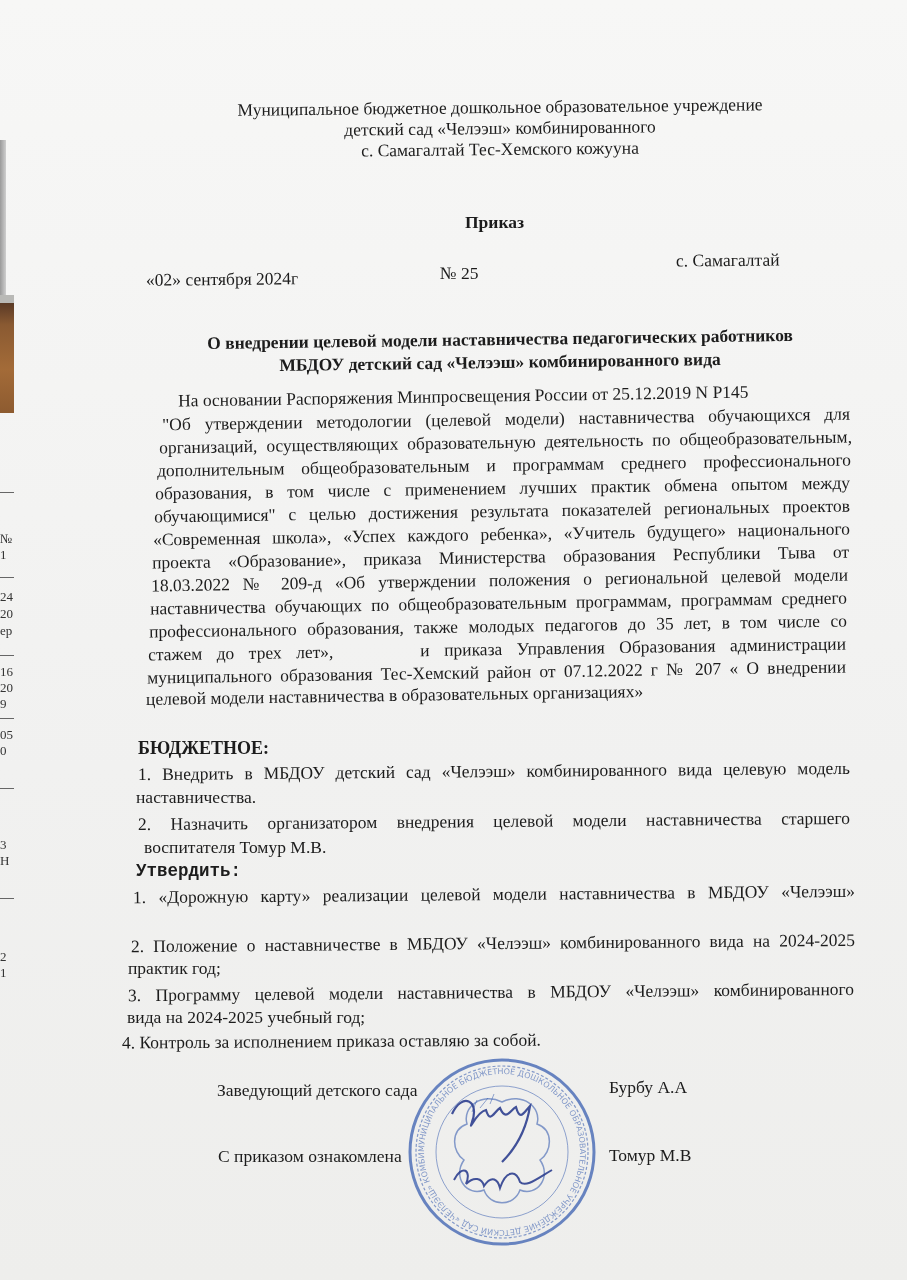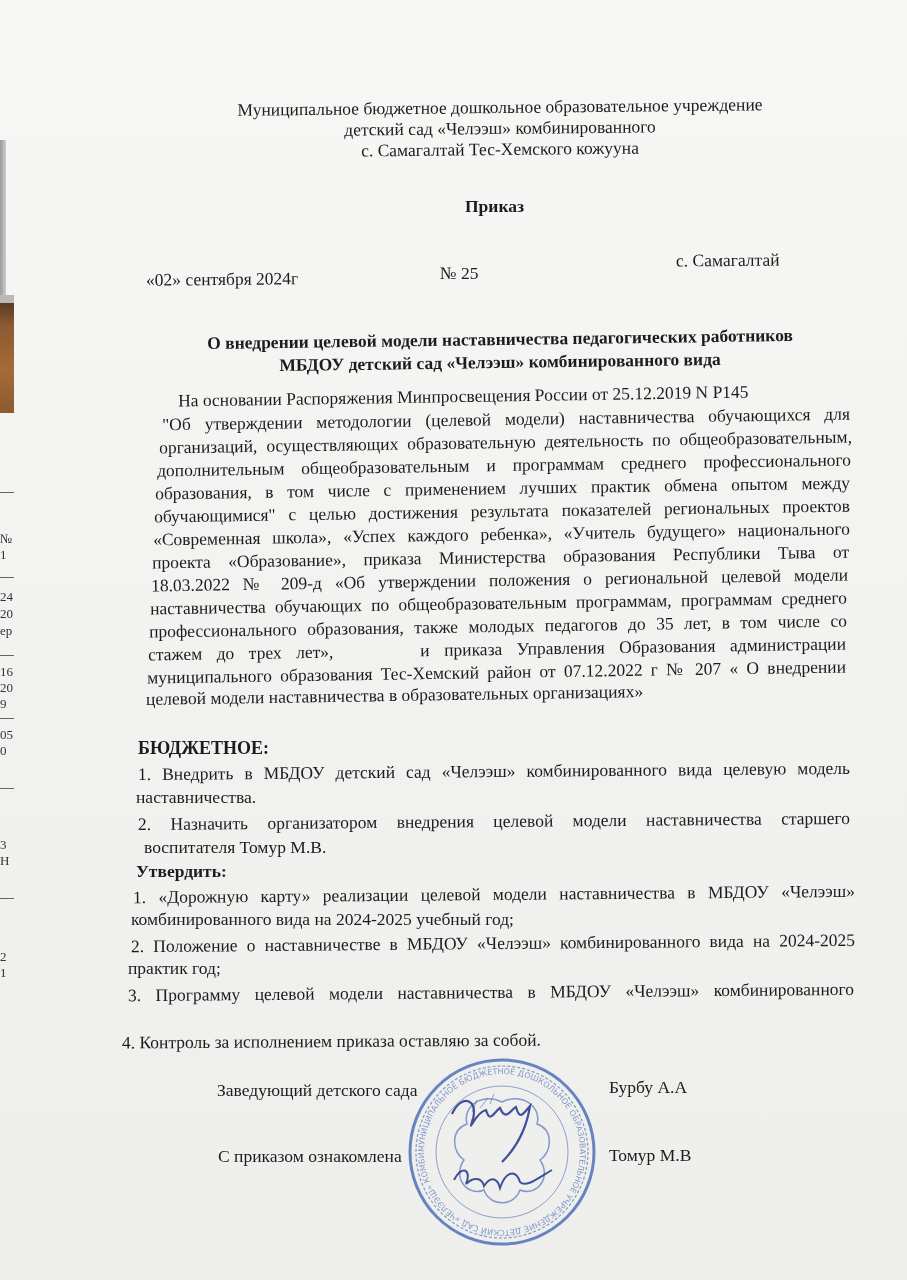--- a/index.html
+++ b/index.html
@@ -56,21 +56,21 @@
   <div class="edge-frag" style="top:838px">3</div>
   <div class="edge-frag" style="top:854px">Н</div>
   <div class="edge-line" style="top:898px"></div>
   <div class="edge-frag" style="top:950px">2</div>
   <div class="edge-frag" style="top:966px">1</div>
 
   <div class="t center" style="left:210px; width:580px; top:97px; transform:rotate(-0.6deg);">Муниципальное бюджетное дошкольное образовательное учреждение</div>
   <div class="t center" style="left:210px; width:580px; top:118px; transform:rotate(-0.6deg);">детский сад «Челээш» комбинированного</div>
   <div class="t center" style="left:210px; width:580px; top:139px; transform:rotate(-0.6deg);">с. Самагалтай Тес-Хемского кожууна</div>
 
-  <div class="t bold" style="left:465px; top:196px;text-align:center;">Приказ</div>
+  <div class="t bold" style="left:465px; top:212px;text-align:center;">Приказ</div>
   <div class="t" style="left:146px; top:269px; transform:rotate(-0.6deg);">«02» сентября 2024г</div>
   <div class="t" style="left:440px; top:263px;">№ 25</div>
   <div class="t" style="left:676px; top:250px; transform:rotate(-0.6deg);">с. Самагалтай</div>
 
   <div class="t bold center" style="left:160px; width:680px; top:329px; transform:rotate(-0.8deg);">О внедрении целевой модели наставничества педагогических работников</div>
   <div class="t bold center" style="left:160px; width:680px; top:352px; transform:rotate(-0.8deg);">МБДОУ детский сад «Челээш» комбинированного вида</div>
 
   <div style="position:absolute; left:0; top:0;">
     <div class="t" style="left:178px; top:386px; transform:rotate(-0.9deg);">На основании Распоряжения Минпросвещения России от 25.12.2019 N Р145</div>
     <div class="just" style="left:162px; width:688px; top:409px; transform:rotate(-0.9deg);">"Об утверждении методологии (целевой модели) наставничества обучающихся для</div>
@@ -87,26 +87,26 @@
     <div class="just" style="left:147px; width:699px; top:662px; transform:rotate(-0.9deg);">муниципального образования Тес-Хемский район от 07.12.2022 г № 207 « О внедрении</div>
     <div class="t" style="left:146px; top:685px; transform:rotate(-0.9deg);">целевой модели наставничества в образовательных организациях»</div>
   </div>
 
   <div class="t bold" style="left:138px; top:738px; font-size:18px;">БЮДЖЕТНОЕ:</div>
   <div class="just" style="left:138px; width:712px; top:761px; transform:rotate(-0.5deg);">1. Внедрить в МБДОУ детский сад «Челээш» комбинированного вида целевую модель</div>
   <div class="t" style="left:136px; top:787px;">наставничества.</div>
   <div class="just" style="left:138px; width:712px; top:811px; transform:rotate(-0.5deg);">2. Назначить организатором внедрения целевой модели наставничества старшего</div>
   <div class="t" style="left:136px; top:837px;margin-left:8px;">воспитателя Томур М.В.</div>
 
-  <div class="t bold" style="left:136px; top:861px;">Утвердить:</div>
+  <div class="t bold" style="left:136px; top:861px;font-family:Liberation Mono, monospace;">Утвердить:</div>
   <div class="just" style="left:133px; width:722px; top:884px; transform:rotate(-0.5deg);">1. «Дорожную карту» реализации целевой модели наставничества в МБДОУ «Челээш»</div>
-  <div class="t" style="left:131px; top:909px;">комбинированного вида на 2024-2025 учебный год;</div>
   <div class="just" style="left:131px; width:724px; top:933px; transform:rotate(-0.5deg);">2. Положение о наставничестве в МБДОУ «Челээш» комбинированного вида на 2024-2025</div>
   <div class="t" style="left:128px; top:958px;">практик год;</div>
   <div class="just" style="left:128px; width:726px; top:982px; transform:rotate(-0.5deg);">3. Программу целевой модели наставничества в МБДОУ «Челээш» комбинированного</div>
+  <div class="t" style="left:127px; top:1007px;">вида на 2024-2025 учебный год;</div>
   <div class="t" style="left:122px; top:1031px; transform:rotate(-0.4deg);">4. Контроль за исполнением приказа оставляю за собой.</div>
 
   <svg class="stamp" viewBox="0 0 200 200">
     <circle cx="100" cy="100" r="92" fill="none" stroke="#3a5fb0" stroke-width="3" opacity="0.75"></circle>
     <circle cx="100" cy="100" r="86" fill="none" stroke="#3a5fb0" stroke-width="1.2" stroke-dasharray="3 2" opacity="0.6"></circle>
     <circle cx="100" cy="100" r="66" fill="none" stroke="#3a5fb0" stroke-width="1" opacity="0.55"></circle>
     <path d="M100 50 C120 40 140 55 135 72 C152 78 150 100 138 108 C150 125 135 145 118 138 C112 155 88 155 82 138 C65 145 50 125 62 108 C50 100 48 78 65 72 C60 55 80 40 100 50 Z" fill="none" stroke="#3a5fb0" stroke-width="1.5" opacity="0.6"></path>
     <path d="M70 60 L75 48 M78 56 L86 46 M88 52 L92 42" stroke="#3a5fb0" stroke-width="1" opacity="0.55"></path>
     <text font-size="8" fill="#3a5fb0" opacity="0.6" font-family="DejaVu Sans, sans-serif">
       <textPath href="#stampArc">МУНИЦИПАЛЬНОЕ БЮДЖЕТНОЕ ДОШКОЛЬНОЕ ОБРАЗОВАТЕЛЬНОЕ УЧРЕЖДЕНИЕ ДЕТСКИЙ САД «ЧЕЛЭЭШ» КОМБИНИРОВАННОГО ВИДА</textPath>

